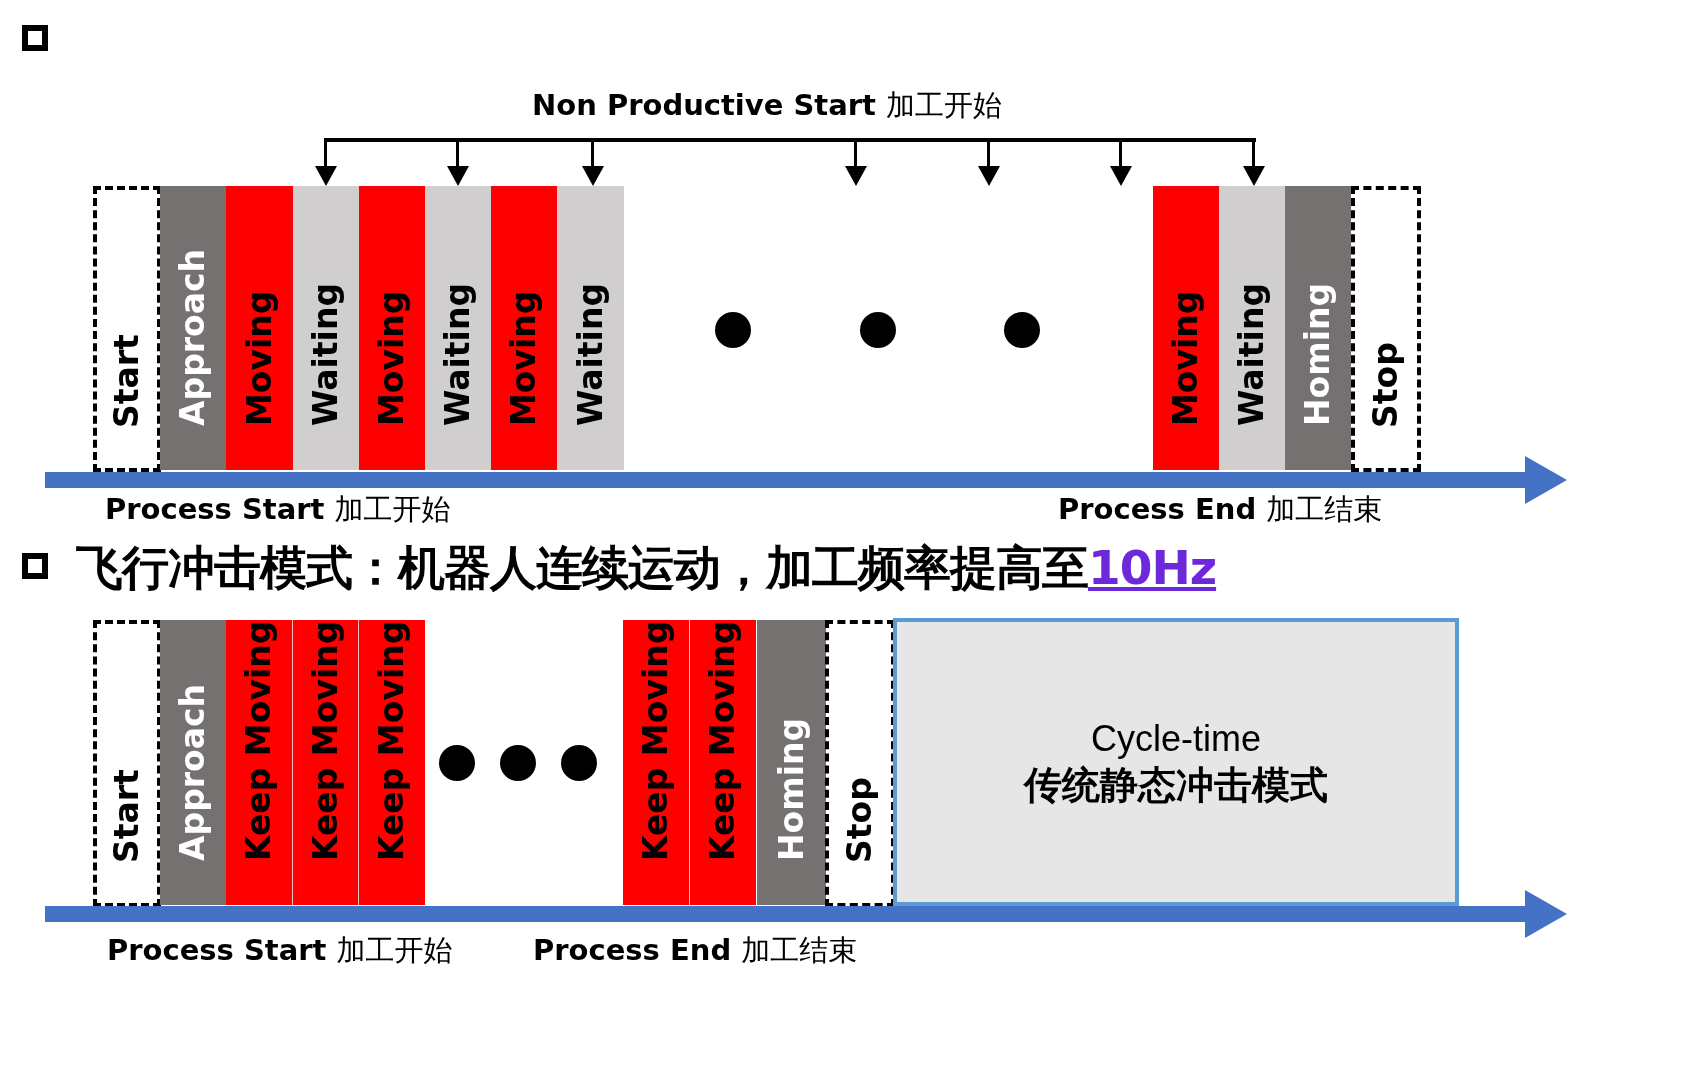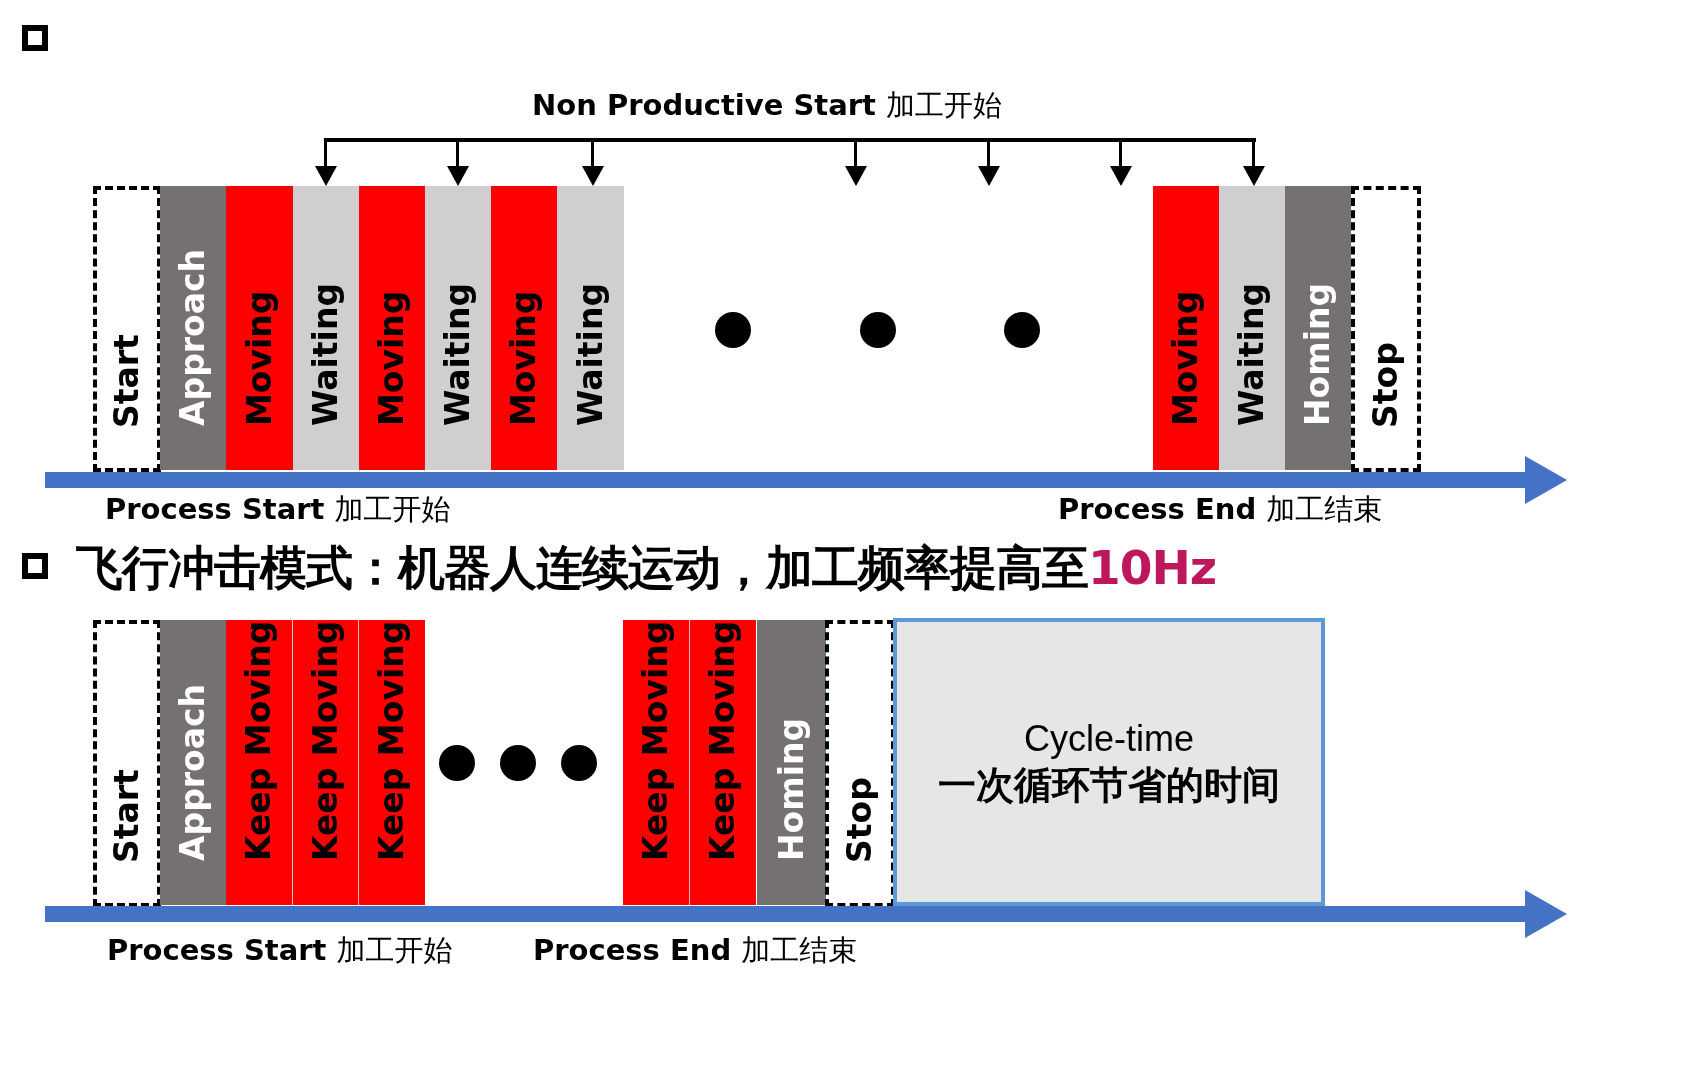--- a/index.html
+++ b/index.html
@@ -2,21 +2,21 @@
 <html><head>
 <meta charset="utf-8">
 <style>
   html, body { margin:0; padding:0; background:#ffffff; }
   body { width:1691px; height:1067px; position:relative; overflow:hidden;
          font-family:"Liberation Sans", "DejaVu Sans", sans-serif; color:#000; }
   .heading { position:absolute; font-weight:bold; font-size:47px; line-height:60px; white-space:nowrap;
              font-family:"DejaVu Sans", "Liberation Sans", sans-serif; letter-spacing:-1px; }
   .heading .box { display:inline-block; width:26px; height:26px; border:6px solid #000; vertical-align:middle;
                   margin-right:28px; position:relative; top:-6px; box-sizing:border-box; }
-  .heading .hi { color:#be185d; }
+  .heading .hi { color:#6d28d9;text-decoration:underline; }
   .bar { position:absolute; box-sizing:border-box; }
   .bar .lbl { position:absolute; left:50%; bottom:6px; transform-origin:0 0;
               transform:rotate(-90deg) translate(0,-50%); white-space:nowrap;
               font-family:"DejaVu Sans", sans-serif; font-weight:bold; font-size:33px; line-height:38px; }
   .gray { background:#757171; }
   .gray .lbl { color:#ffffff; }
   .red { background:#ff0000; }
   .red .lbl { color:#000; }
   .light { background:#d0cece; }
   .light .lbl { color:#000; }
@@ -154,23 +154,23 @@
 <div class="bar red sep" style="left:689px; top:620px; width:67px; height:285px;">
   <span class="lbl">Keep Moving</span>
 </div>
 <div class="bar gray" style="left:757px; top:620px; width:69px; height:285px;">
   <span class="lbl">Homing</span>
 </div>
 <div class="bar dashed" style="left:825px; top:620px; width:70px; height:287px;">
   <span class="lbl" style="bottom:2px;">Stop</span>
 </div>
 
-<div class="saving" style="left:893px; top:618px; width:432px; height:288px;">
+<div class="saving" style="left:893px; top:618px; width:566px; height:288px;">
   <div class="en">Cycle-time</div>
-  <div class="cn">一次循环节省的时间</div>
+  <div class="cn">传统静态冲击模式</div>
 </div>
 
 <div class="axis" style="left:45px; top:906px; width:1485px;"></div>
 <div class="axis-head" style="left:1525px; top:890px;"></div>
 
 <div class="caption" style="left:107px; top:931px;">
   <span>Process Start</span>
   <span class="cn">加工开始</span>
 </div>
 <div class="caption" style="left:533px; top:931px;">

